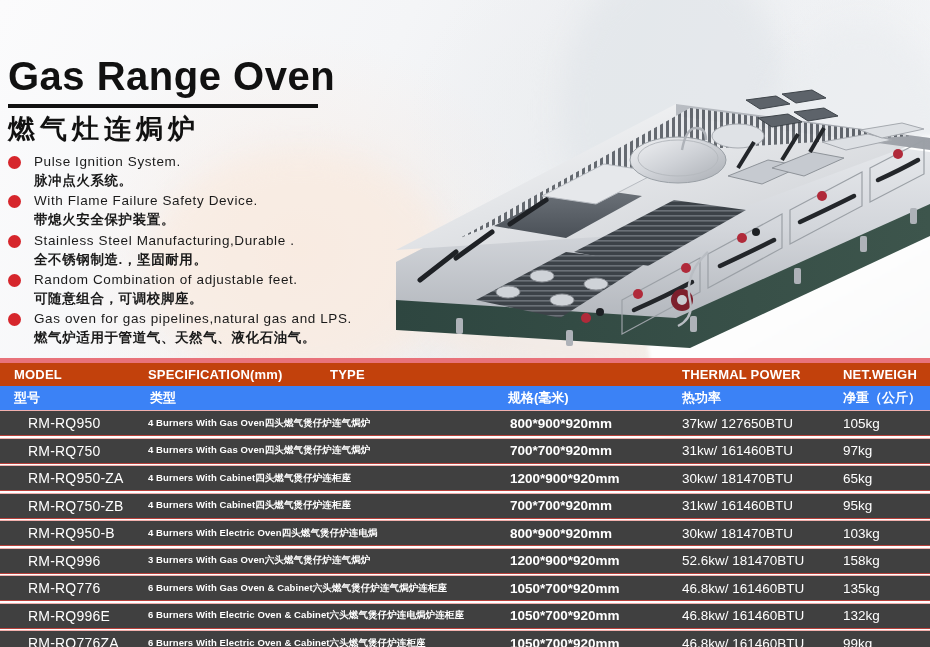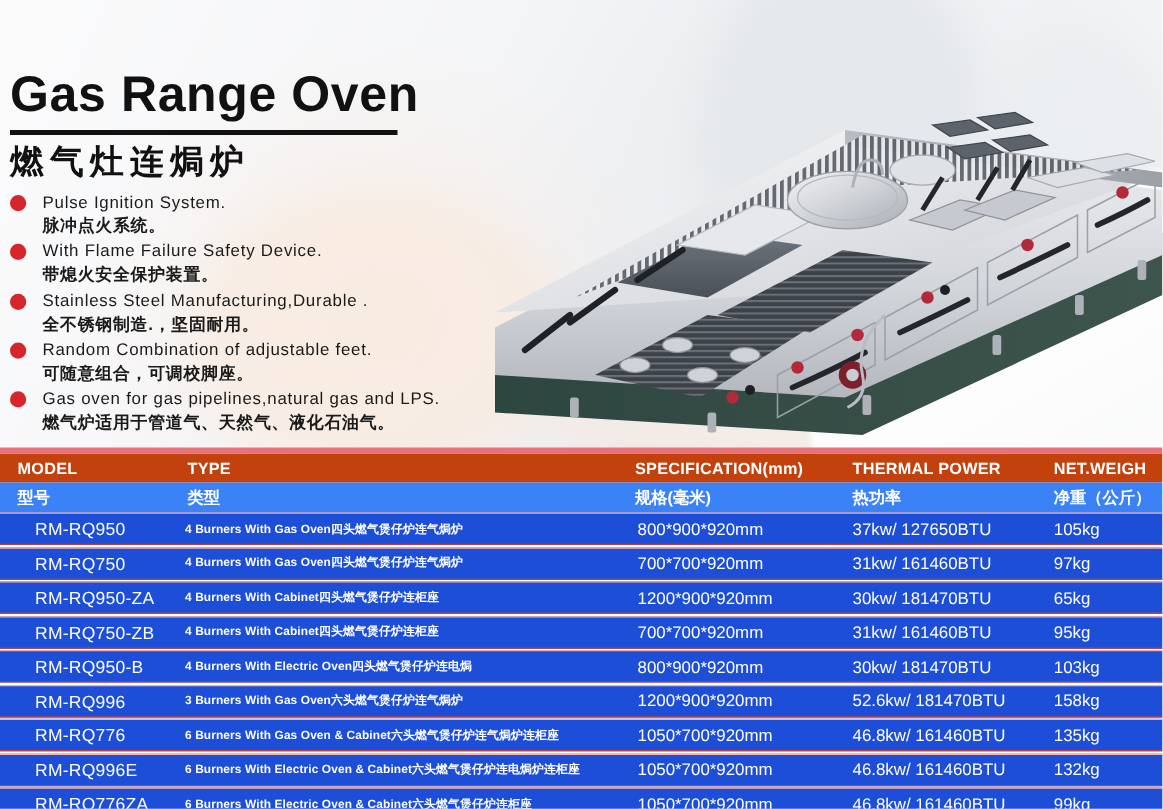--- a/index.html
+++ b/index.html
@@ -75,30 +75,30 @@
   }
   .hrow-en .cell { color:#fff; font-size:13px; font-weight:bold; letter-spacing:.2px; }
 
   .hrow-cn {
     display:flex; align-items:center; height:24px; background:#3b82f6;
   }
   .hrow-cn .cell { color:#fff; font-size:13px; font-weight:bold; }
 
   .drow {
     display:flex; align-items:center; height:26px;
-    background:#1d4ed8;
+    background:#404040;
     border-top:1px solid #f1b0ad;
     border-bottom:1px solid #b8413c;
     margin-bottom:1.5px;
   }
   .drow .cell { color:#fff; }
 
   .c-model { width:140px; padding-left:28px; }
   .c-type  { width:360px; padding-left:8px; }
-  .c-spec  { width:180px; padding-left:10px; }
+  .c-spec  { width:180px; padding-left:10px;font-weight:bold; }
   .c-power { width:155px; padding-left:2px; }
   .c-net   { width:95px;  padding-left:8px; }
 
   .drow .c-model { font-size:14px; letter-spacing:.2px; }
   .drow .c-type  { font-size:9.5px; font-weight:bold; letter-spacing:.1px; white-space:nowrap; }
   .drow .c-spec  { font-size:13.5px; }
   .drow .c-power { font-size:13.5px; }
   .drow .c-net   { font-size:13.5px; }
 
   .hrow-en .c-model { padding-left:14px; }
@@ -292,22 +292,22 @@
 
   </div>
 </div>
 
 <div id="table">
 
   <div id="pinkstrip"></div>
 
   <div class="hrow-en">
     <div class="cell c-model">MODEL</div>
+    <div class="cell c-spec">SPECIFICATION(mm)</div>
     <div class="cell c-type">TYPE</div>
-    <div class="cell c-spec">SPECIFICATION(mm)</div>
     <div class="cell c-power">THERMAL POWER</div>
     <div class="cell c-net">NET.WEIGH</div>
   </div>
 
   <div class="hrow-cn">
     <div class="cell c-model">型号</div>
     <div class="cell c-type">类型</div>
     <div class="cell c-spec">规格(毫米)</div>
     <div class="cell c-power">热功率</div>
     <div class="cell c-net">净重（公斤）</div>

